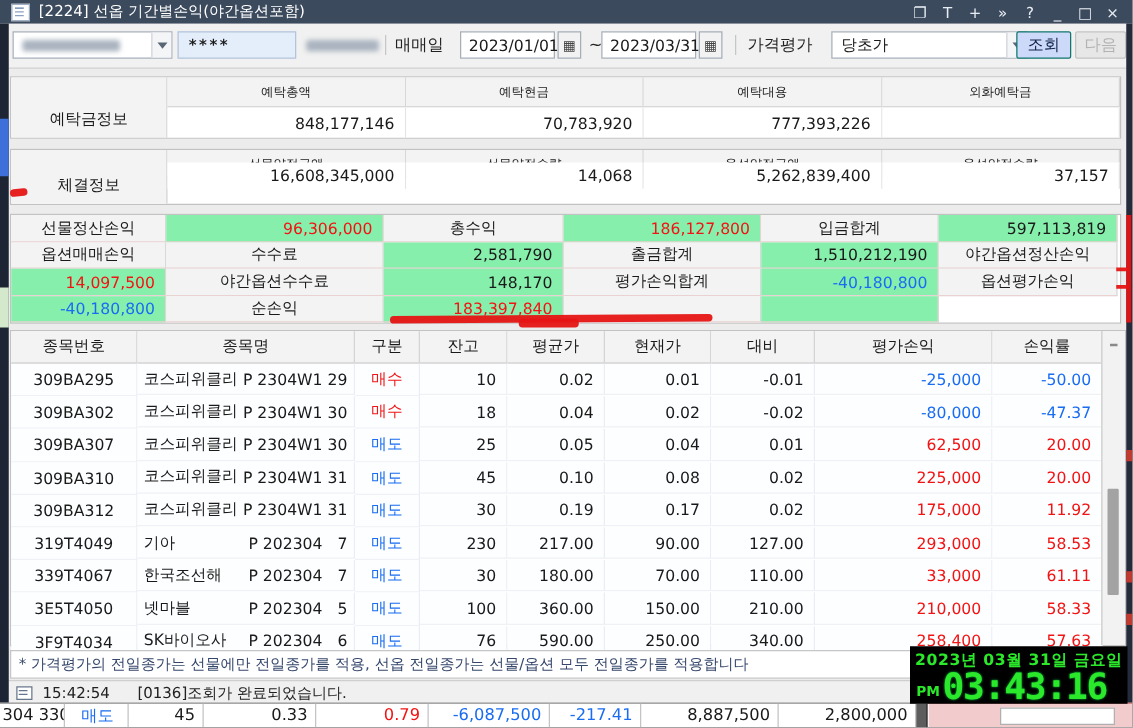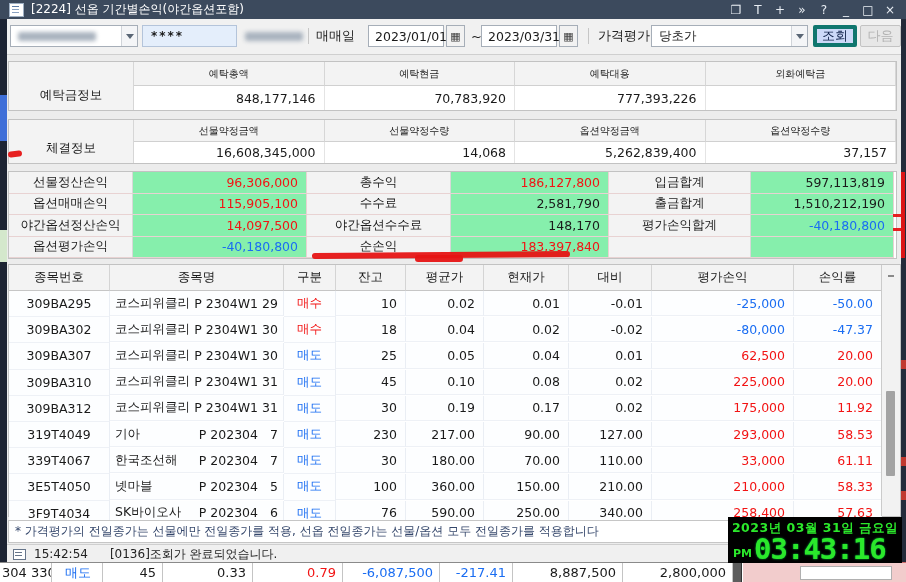--- a/index.html
+++ b/index.html
@@ -24,21 +24,21 @@
   .combo{background:#fff;border:1px solid #a6aeb8;display:flex;align-items:center;}
   .combo .chev{margin-left:auto;width:16px;height:100%;display:flex;align-items:center;justify-content:center;border-left:1px solid #d0d4d9;background:#f4f5f7;}
   .chev i{width:0;height:0;border-left:4px solid transparent;border-right:4px solid transparent;border-top:5px solid #5a6675;}
   .blurbar{background:#a9b3bf;border-radius:2px;filter:blur(2px);}
   .pwd{background:#e4eefb;border:1px solid #b4c4da;display:flex;align-items:center;padding-left:8px;font-weight:bold;letter-spacing:2px;}
   .lbl{display:flex;align-items:center;font-size:13px;color:#222;}
   .datebox{background:#fff;border:1px solid #a6aeb8;display:flex;align-items:center;padding-left:6px;font-size:12.5px;}
   .calbtn{background:#f2f2f2;border:1px solid #a6aeb8;display:flex;align-items:center;justify-content:center;font-size:11px;color:#444;cursor:pointer;}
   .vsep{position:absolute;top:9px;width:1px;height:16px;background:#c6c6c6;}
   .btn{display:flex;align-items:center;justify-content:center;font-size:13px;cursor:pointer;}
-  .btn-query{background:#ccd9f8;border:4px solid #0f766e;border-radius:2px;color:#10224a;}
+  .btn-query{background:#ccd9f8;border:1px solid #0f766e;border-radius:2px;color:#10224a;}
   .btn-next{background:#e7e7e7;border:1px solid #c3c3c3;border-radius:2px;color:#b3b3b3;}
   
   .info-sec{position:absolute;left:8px;width:889px;background:#fff;border:1px solid #c2c2c2;box-sizing:border-box;}
   .info-label{position:absolute;left:0;top:0;width:125px;height:100%;background:#f3f3f3;border-right:1px solid #d6d6d6;
     display:flex;align-items:flex-end;justify-content:center;padding-bottom:6px;box-sizing:border-box;font-size:12.5px;}
   .info-headers,.info-values{position:absolute;left:125px;display:grid;grid-template-columns:repeat(4,190.5px);}
   .ih{background:#f3f3f3;border-right:1px solid #d6d6d6;border-bottom:1px solid #d0d0d0;display:flex;align-items:center;justify-content:center;font-size:10px;}
   .iv{background:#fff;border-right:1px solid #e4e4e4;display:flex;align-items:center;justify-content:flex-end;padding-right:8px;font-size:12.5px;}
   
   .sum-sec{position:absolute;left:8px;top:171px;width:889px;height:88px;border:1px solid #c2c2c2;box-sizing:border-box;background:#fff;}
@@ -140,21 +140,21 @@
     </div>
     <div class="tb-abs lbl" style="left:464px;">~</div>
     <div class="tb-abs datebox" style="left:474px;width:76px;">
       <span>2023/03/31</span>
     </div>
     <div class="tb-abs calbtn" style="left:552px;width:19px;">
       <span>▦</span>
     </div>
     <div class="vsep" style="left:581px;"></div>
     <div class="tb-abs lbl" style="left:591px;">가격평가</div>
-    <div class="tb-abs combo" style="left:644px;width:157px;">
+    <div class="tb-abs combo" style="left:658px;width:157px;">
       <span style="margin-left:7px;font-size:12.5px;">당초가</span>
       <span class="chev">
           <i></i>
         </span>
     </div>
     <div class="tb-abs btn btn-query" style="left:806px;width:44px;">조회</div>
     <div class="tb-abs btn btn-next" style="left:853px;width:41px;">다음</div>
   </div>
 
   <div class="info-sec" style="top:61px;height:50px;">
@@ -174,38 +174,37 @@
   </div>
 
   <div class="info-sec" style="top:119px;height:45px;">
     <div class="info-label">체결정보</div>
     <div class="info-headers" style="top:0;height:22px;grid-auto-rows:22px;">
         <div class="ih">선물약정금액</div>
         <div class="ih">선물약정수량</div>
         <div class="ih">옵션약정금액</div>
         <div class="ih">옵션약정수량</div>
       </div>
-    <div class="info-values" style="top:22px;height:21px;grid-auto-rows:21px;">
+    <div class="info-values" style="top:10px;height:21px;grid-auto-rows:21px;">
         <div class="iv">16,608,345,000</div>
         <div class="iv">14,068</div>
         <div class="iv">5,262,839,400</div>
         <div class="iv">37,157</div>
       </div>
   </div>
 
   <div class="sum-sec">
     <div class="sum-grid">
         <div class="sl">선물정산손익</div>
         <div class="sv c-red">96,306,000</div>
         <div class="sl">총수익</div>
         <div class="sv c-red">186,127,800</div>
         <div class="sl">입금합계</div>
         <div class="sv c-black">597,113,819</div>
         <div class="sl">옵션매매손익</div>
-        <div class="sv c-red">115,905,100</div>
         <div class="sl">수수료</div>
         <div class="sv c-black">2,581,790</div>
         <div class="sl">출금합계</div>
         <div class="sv c-black">1,510,212,190</div>
         <div class="sl">야간옵션정산손익</div>
         <div class="sv c-red">14,097,500</div>
         <div class="sl">야간옵션수수료</div>
         <div class="sv c-black">148,170</div>
         <div class="sl">평가손익합계</div>
         <div class="sv c-blue">-40,180,800</div>

